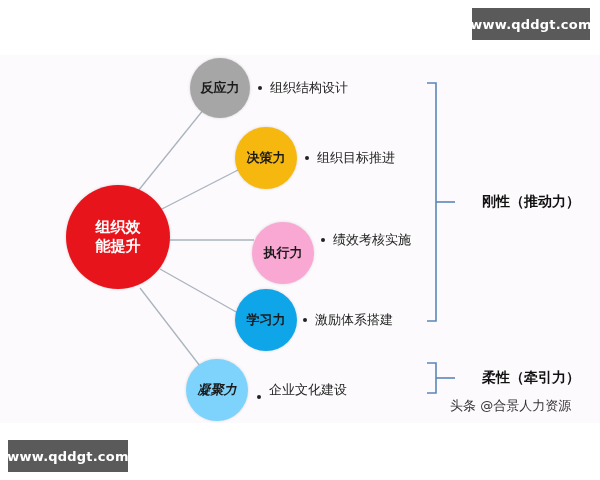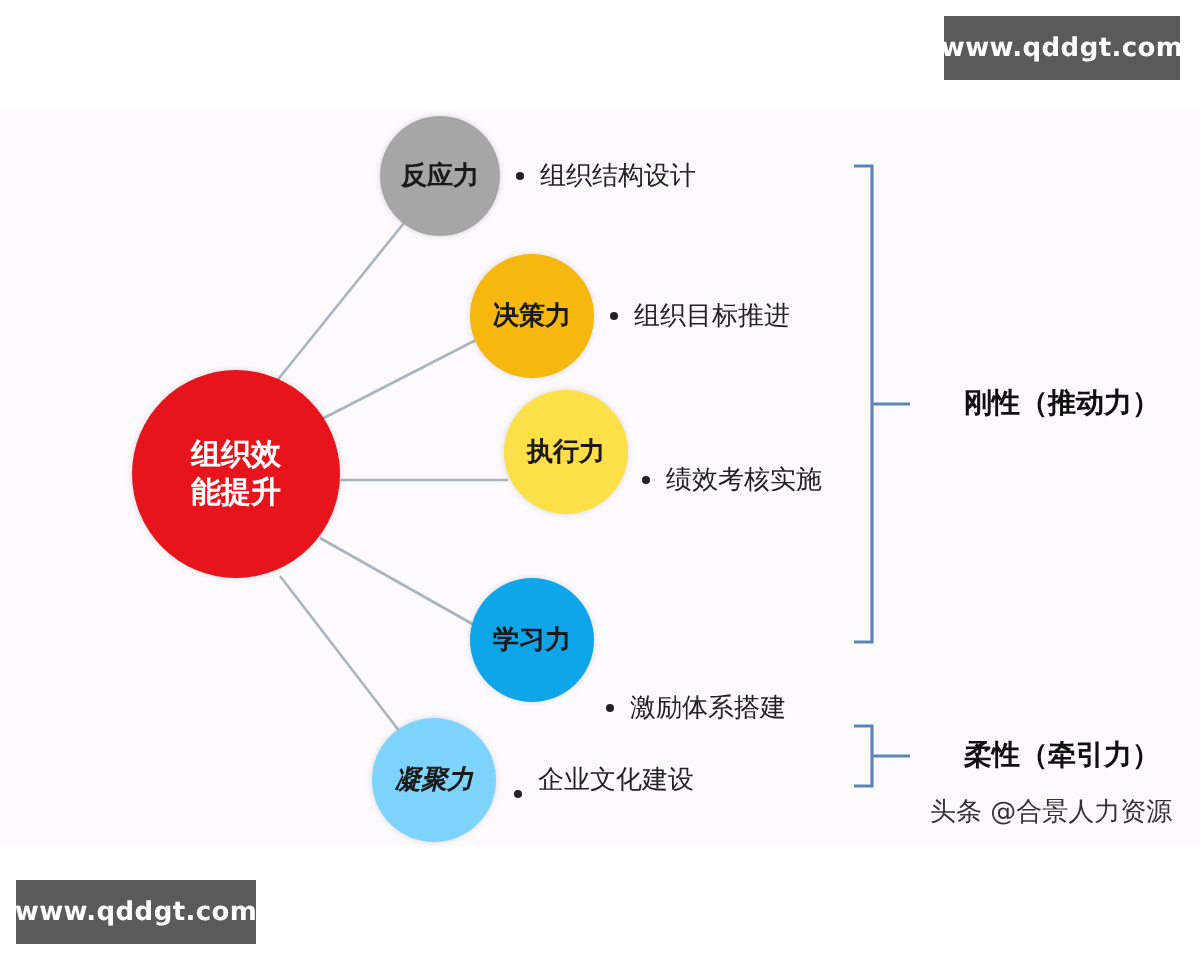--- a/index.html
+++ b/index.html
@@ -81,43 +81,43 @@
   </div>
 
   <div class="circle" style="left:235px; top:72px; width:62px; height:62px; background:#f6b80e;">
     <span>决策力</span>
   </div>
   <div class="desc" style="left:305px; top:94px; height:18px;">
     <span class="dot"></span>
     <span>组织目标推进</span>
   </div>
 
-  <div class="circle" style="left:252px; top:140px; width:62px; height:62px; background:#fde047;">
+  <div class="circle" style="left:252px; top:167px; width:62px; height:62px; background:#f9a8d4;">
     <span>执行力</span>
   </div>
   <div class="desc" style="left:321px; top:176px; height:18px;">
     <span class="dot"></span>
     <span>绩效考核实施</span>
   </div>
 
   <div class="circle" style="left:235px; top:234px; width:62px; height:62px; background:#0ea5e9;">
     <span>学习力</span>
   </div>
-  <div class="desc" style="left:303px; top:256px; height:18px;margin-top:34px;">
+  <div class="desc" style="left:303px; top:256px; height:18px;">
     <span class="dot"></span>
     <span>激励体系搭建</span>
   </div>
 
   <div class="circle" style="left:186px; top:304px; width:62px; height:62px; background:#7dd3fc;font-style:italic;">
     <span>凝聚力</span>
   </div>
   <div class="desc" style="left:257px; top:326px; height:18px;align-items:flex-end;">
     <span class="dot"></span>
     <span>企业文化建设</span>
   </div>
 
   <div class="group-label" style="left:482px; top:138px;">刚性（推动力）</div>
   <div class="group-label" style="left:482px; top:314px;">柔性（牵引力）</div>
 
-  <div class="credit" style="left:465px; top:342px;text-align:right;">头条 @合景人力资源</div>
+  <div class="credit" style="left:450px; top:342px;text-align:right;">头条 @合景人力资源</div>
 </div>
 
 <div class="watermark" id="wm-bottom">www.qddgt.com</div>
 
 </body></html>

